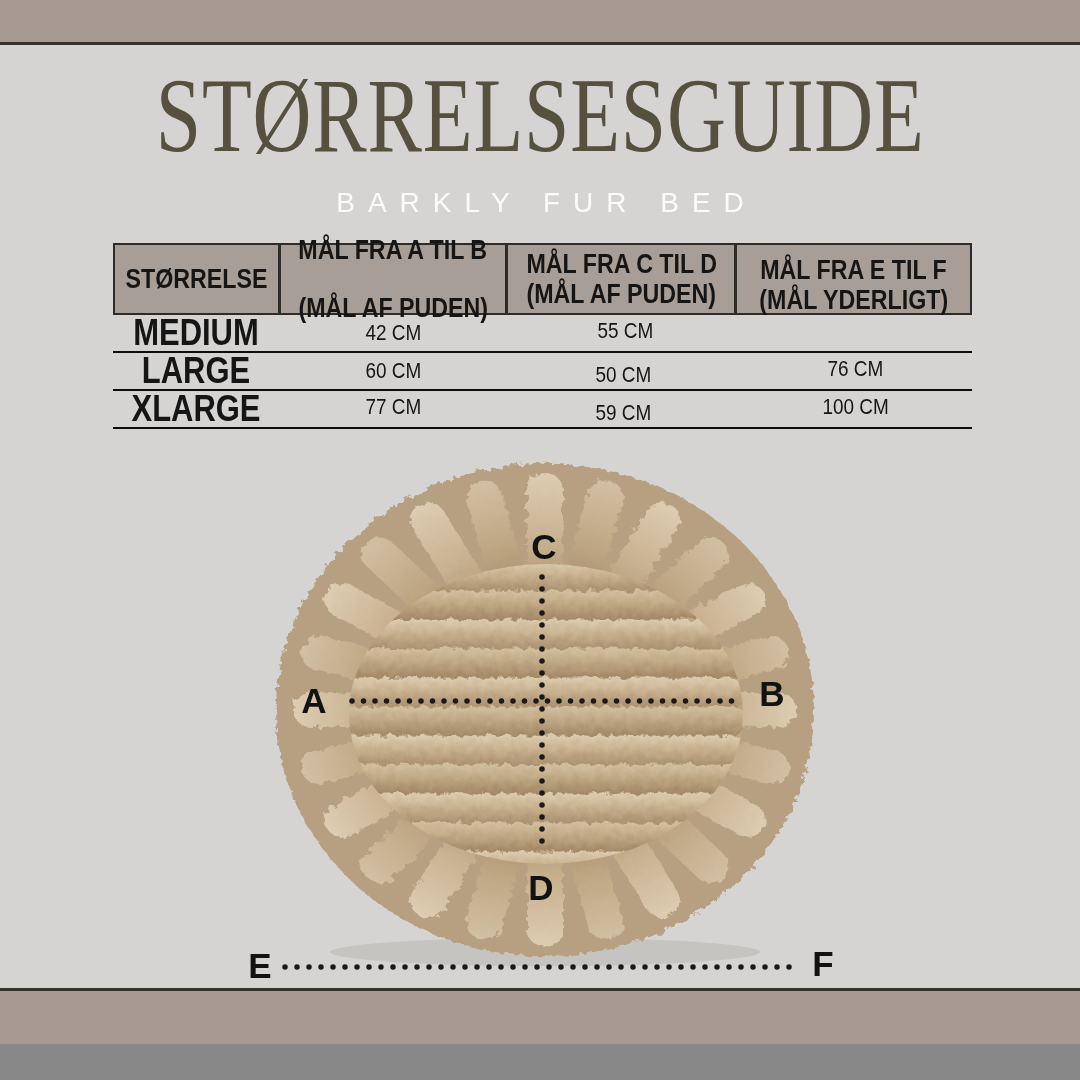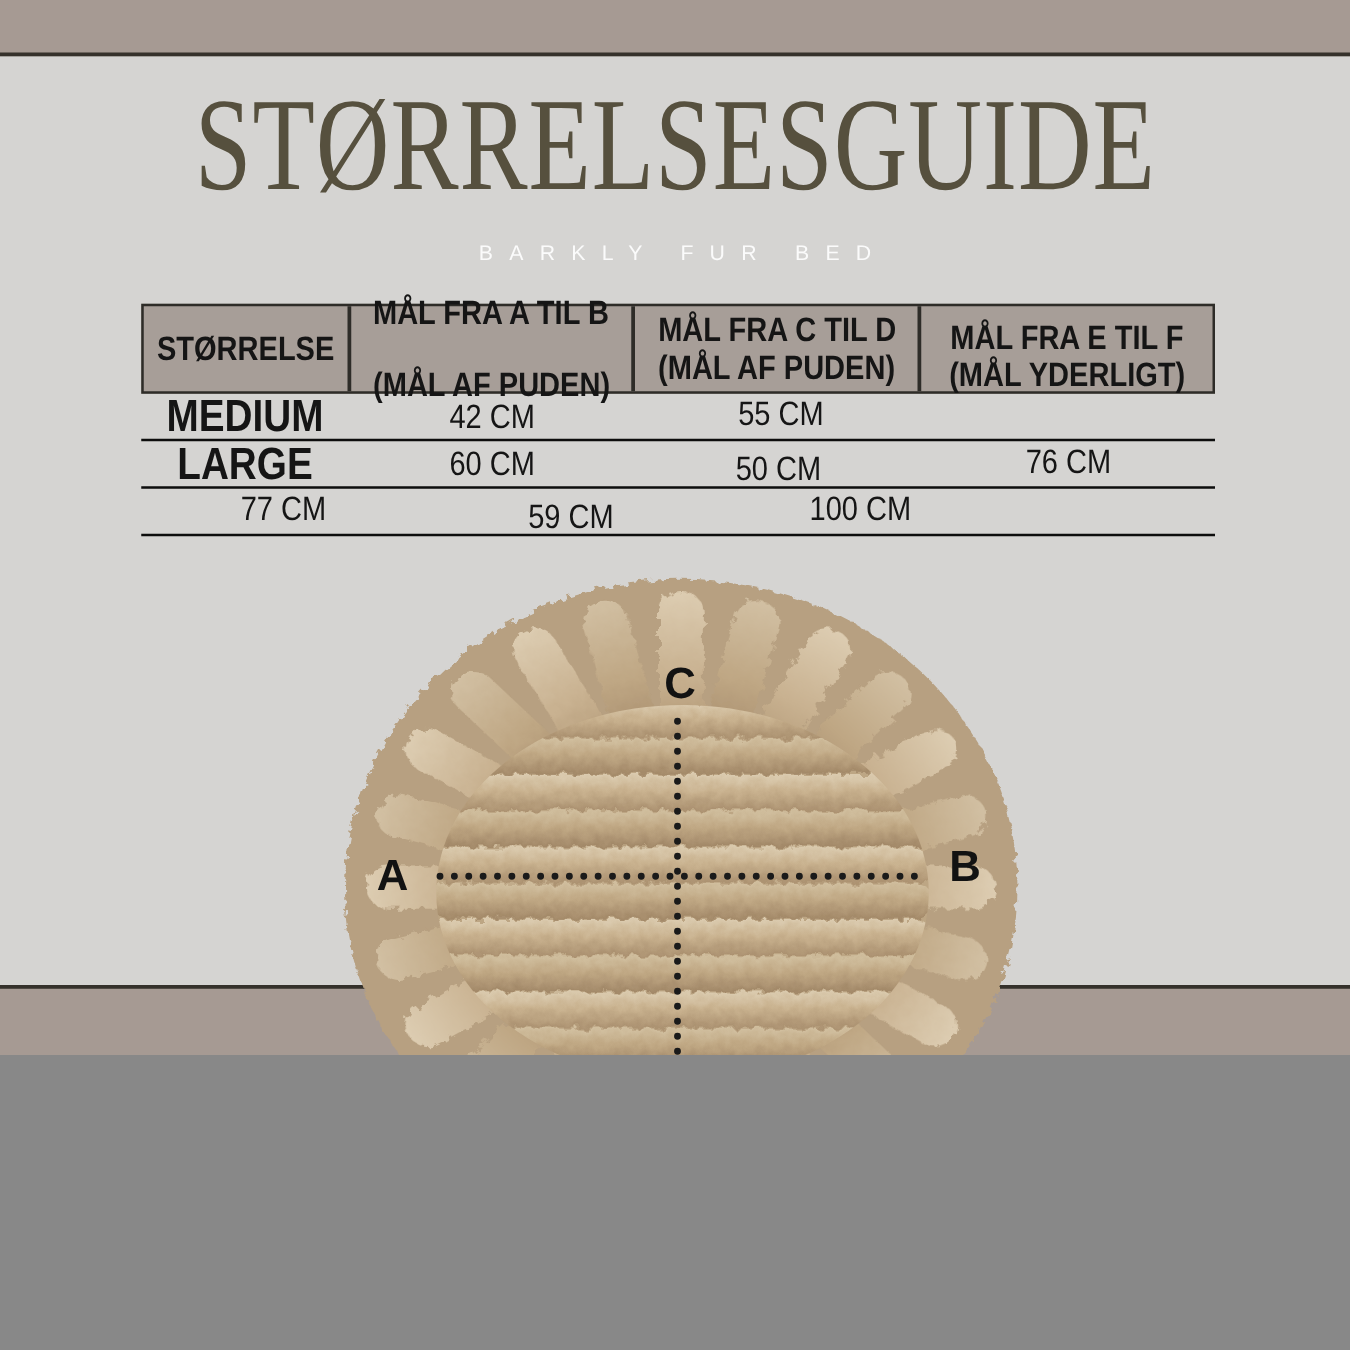--- a/index.html
+++ b/index.html
@@ -1,38 +1,38 @@
 <!DOCTYPE html>
 <html><head>
 <meta charset="utf-8">
 <style>
   html,body{margin:0;padding:0;background:#888;}
   .page{
-    position:relative;width:1080px;height:844px;overflow:hidden;
+    position:relative;width:1080px;height:1044px;overflow:hidden;
     background:#d5d4d2;
     font-family:"Liberation Sans",sans-serif;
   }
   
   .band{position:absolute;left:0;width:1080px;background:#a69a93;}
   .band.top{top:0;height:42px;border-bottom:3px solid #35312b;}
   .band.bottom{bottom:0;height:53px;border-top:3px solid #35312b;}
 
   
   .title{
     position:absolute;top:58px;left:0;width:1080px;height:115px;
     display:flex;align-items:center;justify-content:center;
     font-family:"Liberation Serif",serif;
     font-size:106px;font-weight:400;color:#56503e;
     letter-spacing:1px;white-space:nowrap;
   }
   .title .squeeze{display:inline-block;transform:scaleX(0.77);transform-origin:50% 50%;}
   .subtitle{
     position:absolute;top:186px;left:0;width:1080px;height:34px;
     display:flex;align-items:center;justify-content:center;
-    font-size:17px;color:#fbfbfb;letter-spacing:13px;text-indent:13px;
+    font-size:28px;color:#fbfbfb;letter-spacing:13px;text-indent:13px;
     white-space:nowrap;
   }
 
   
   .size-table{
     position:absolute;left:113px;top:243px;width:859px;
     color:#151515;
   }
   .thead{
     display:flex;height:72px;background:#a79e98;
@@ -45,21 +45,21 @@
   }
   .th:last-child{border-right:none;margin-top:12px;}
   .th .ln{display:inline-block;transform:scaleX(0.86);}
   .c1{width:19.4%;} .c2{width:26.6%;gap:28px;} .c3{width:26.8%;} .c4{width:27.2%;}
   .trow{
     display:flex;height:36px;align-items:center;
     border-bottom:2px solid #0d0d0d;
   }
   .td{
     display:flex;align-items:center;justify-content:center;
-    font-size:27px;white-space:nowrap;
+    font-size:22px;white-space:nowrap;
   }
   .td .ln{display:inline-block;transform:scaleX(0.86);}
   .td.size{font-weight:bold;font-size:36px;}
   .trow .c3 .ln{transform:scaleX(0.86) translateY(4px);}
   .trow .c4 .ln{transform:scaleX(0.86) translateY(-2px);}
   .trow:nth-child(4) .c2 .ln{transform:scaleX(0.86) translateY(-2px);}
 
   
   .bed-wrap{position:absolute;left:265px;top:452px;width:560px;height:525px;}
 
@@ -126,20 +126,23 @@
           <span class="ln">60 CM</span>
         </div>
       <div class="td c3">
           <span class="ln">50 CM</span>
         </div>
       <div class="td c4">
           <span class="ln">76 CM</span>
         </div>
     </div>
     <div class="trow">
+      <div class="td size c1">
+          <span class="ln">XLARGE</span>
+        </div>
       <div class="td c2">
           <span class="ln">77 CM</span>
         </div>
       <div class="td c3">
           <span class="ln">59 CM</span>
         </div>
       <div class="td c4">
           <span class="ln">100 CM</span>
         </div>
     </div>

